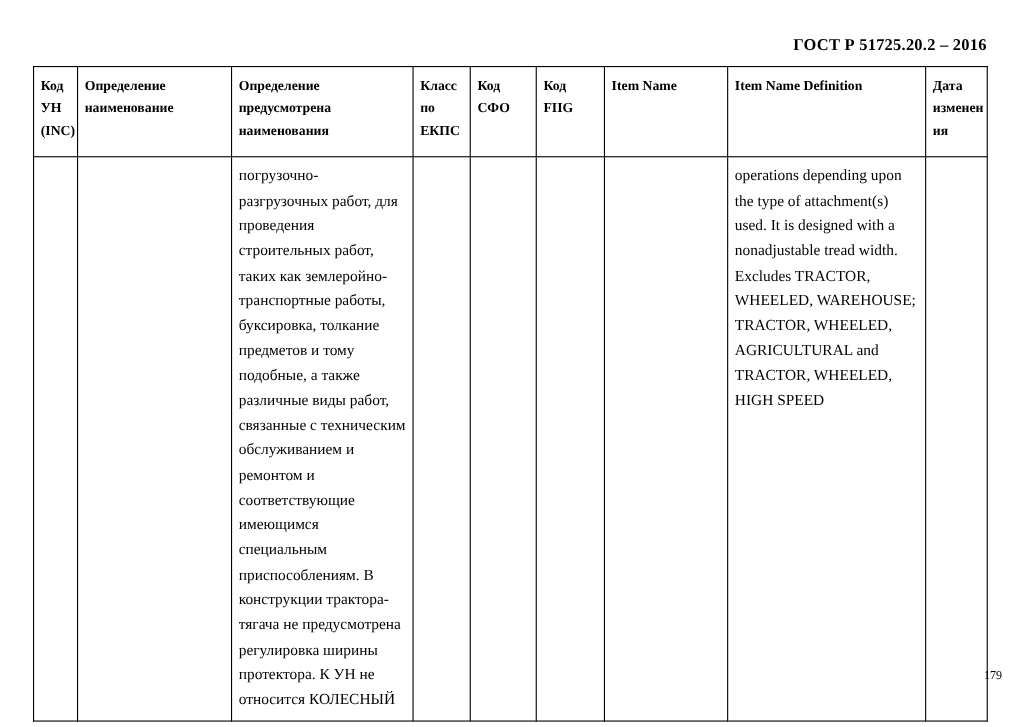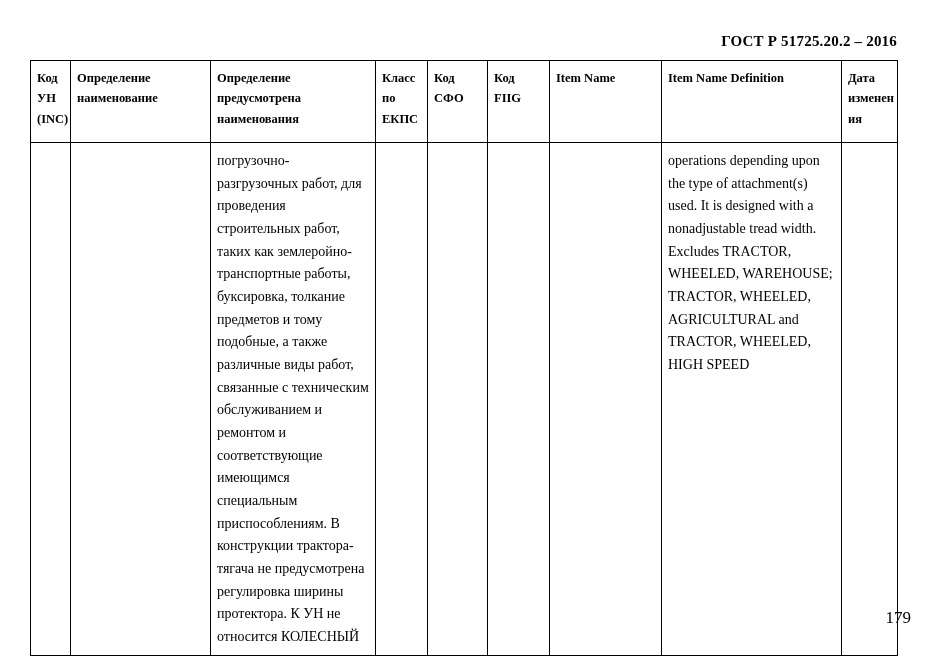--- a/index.html
+++ b/index.html
@@ -68,21 +68,21 @@
   tbody td {
     height: 458px;
   }
   .cellflow {
     white-space: pre-line;
   }
   .page-number {
     position: absolute;
     right: 38px;
     top: 608px;
-    font-size: 17px;
+    font-size: 11px;
   }
 </style>
 </head>
 <body>
 
 <div class="page">
 
   <div class="doc-header">ГОСТ Р 51725.20.2 – 2016</div>
 
   <table class="main">

